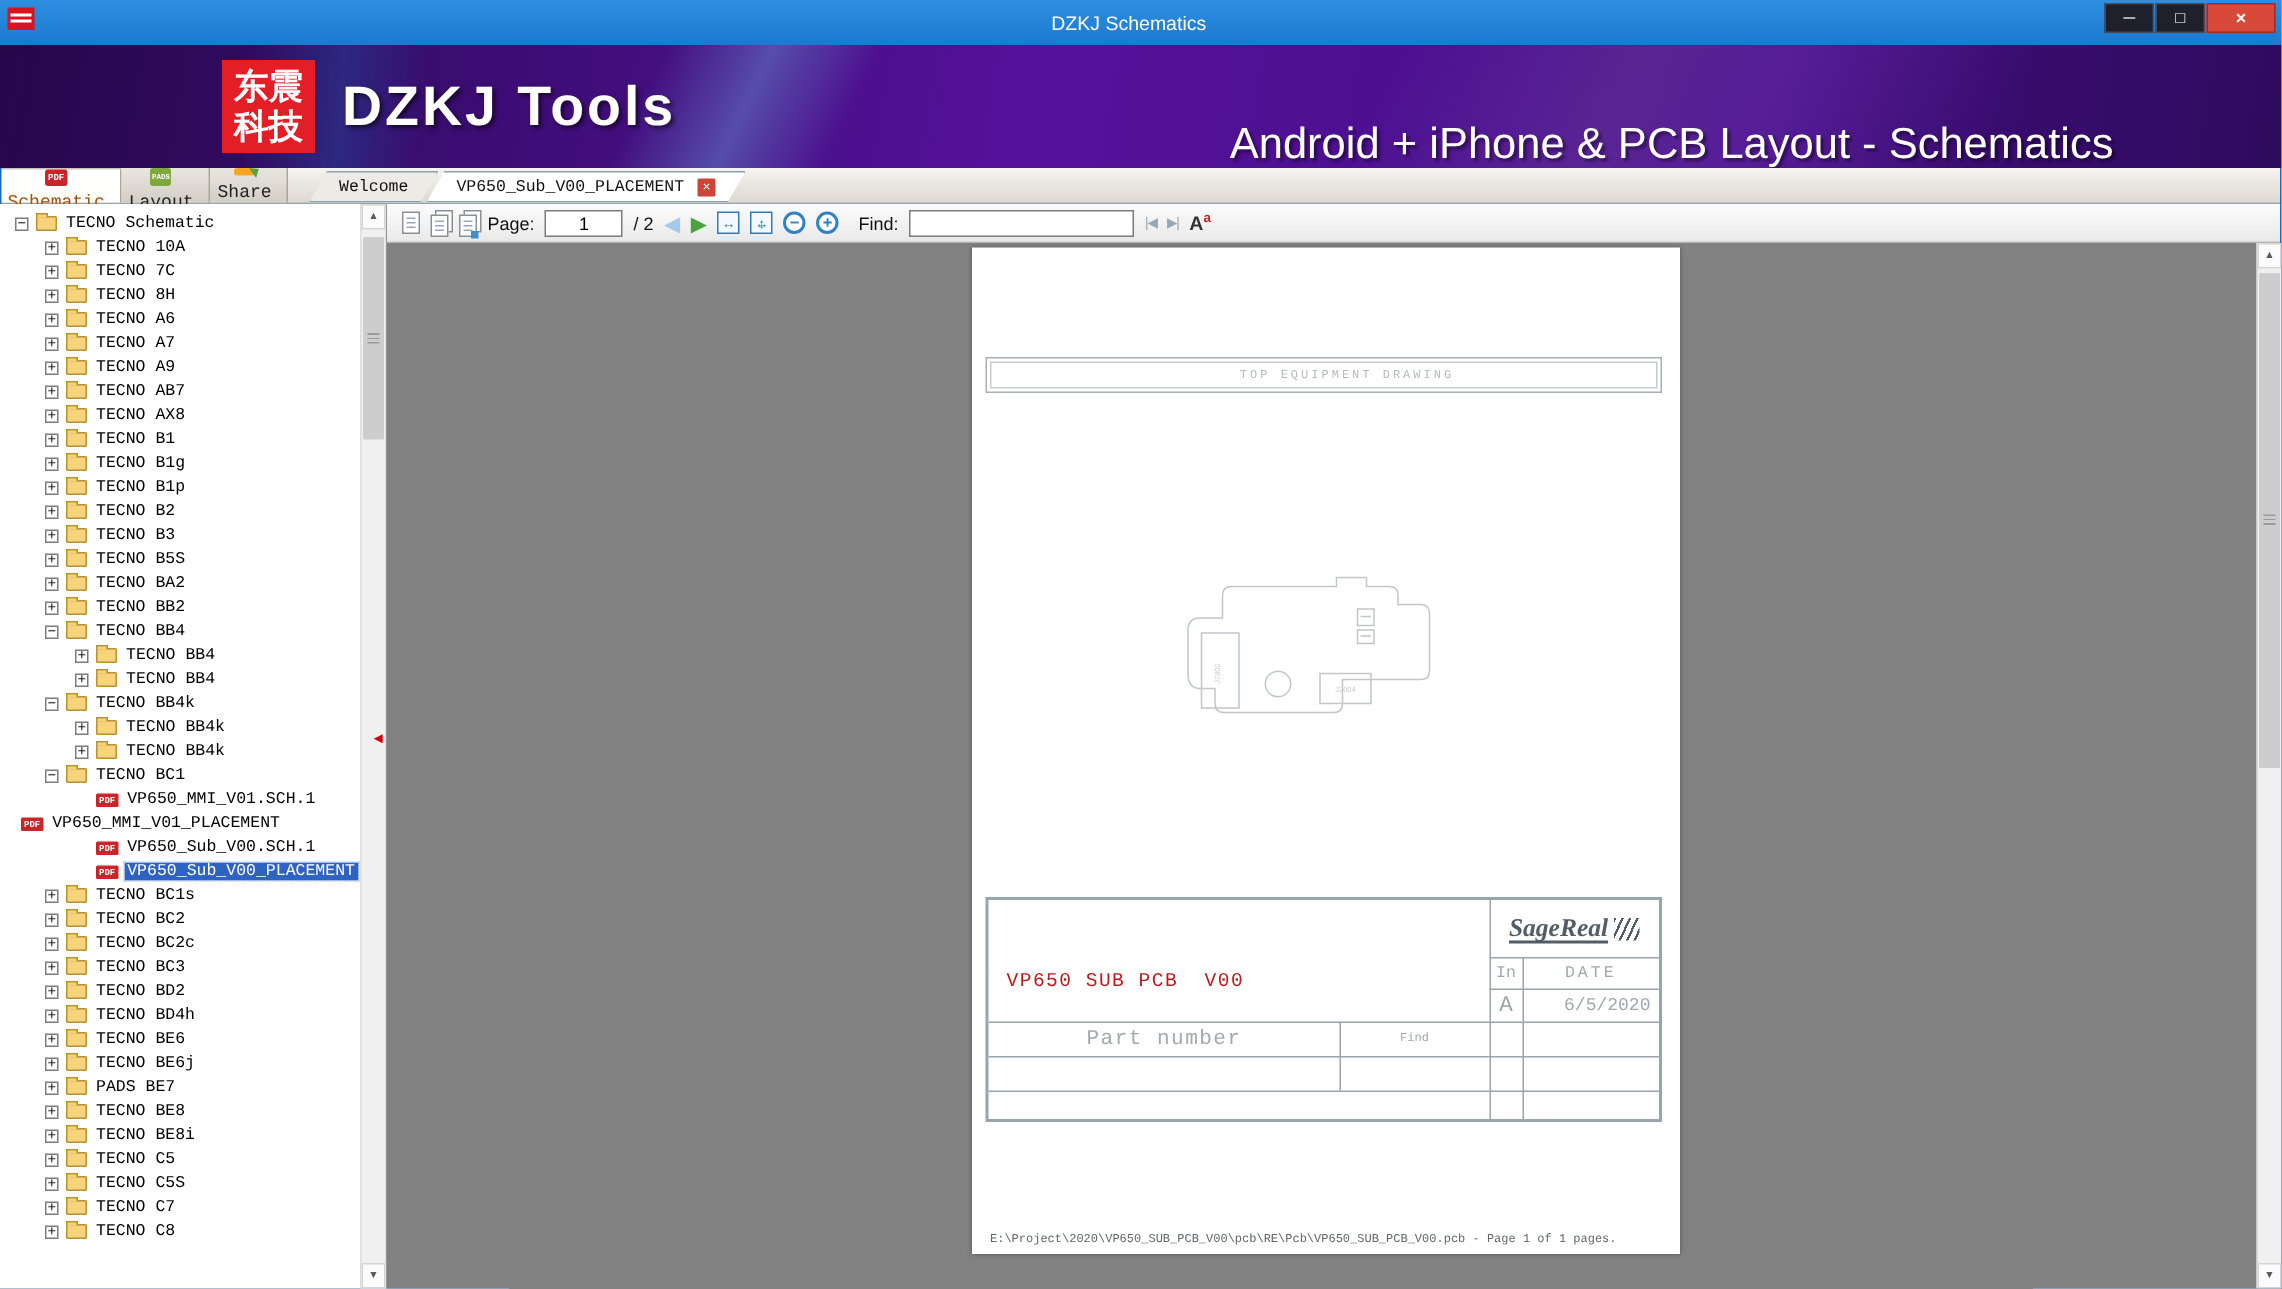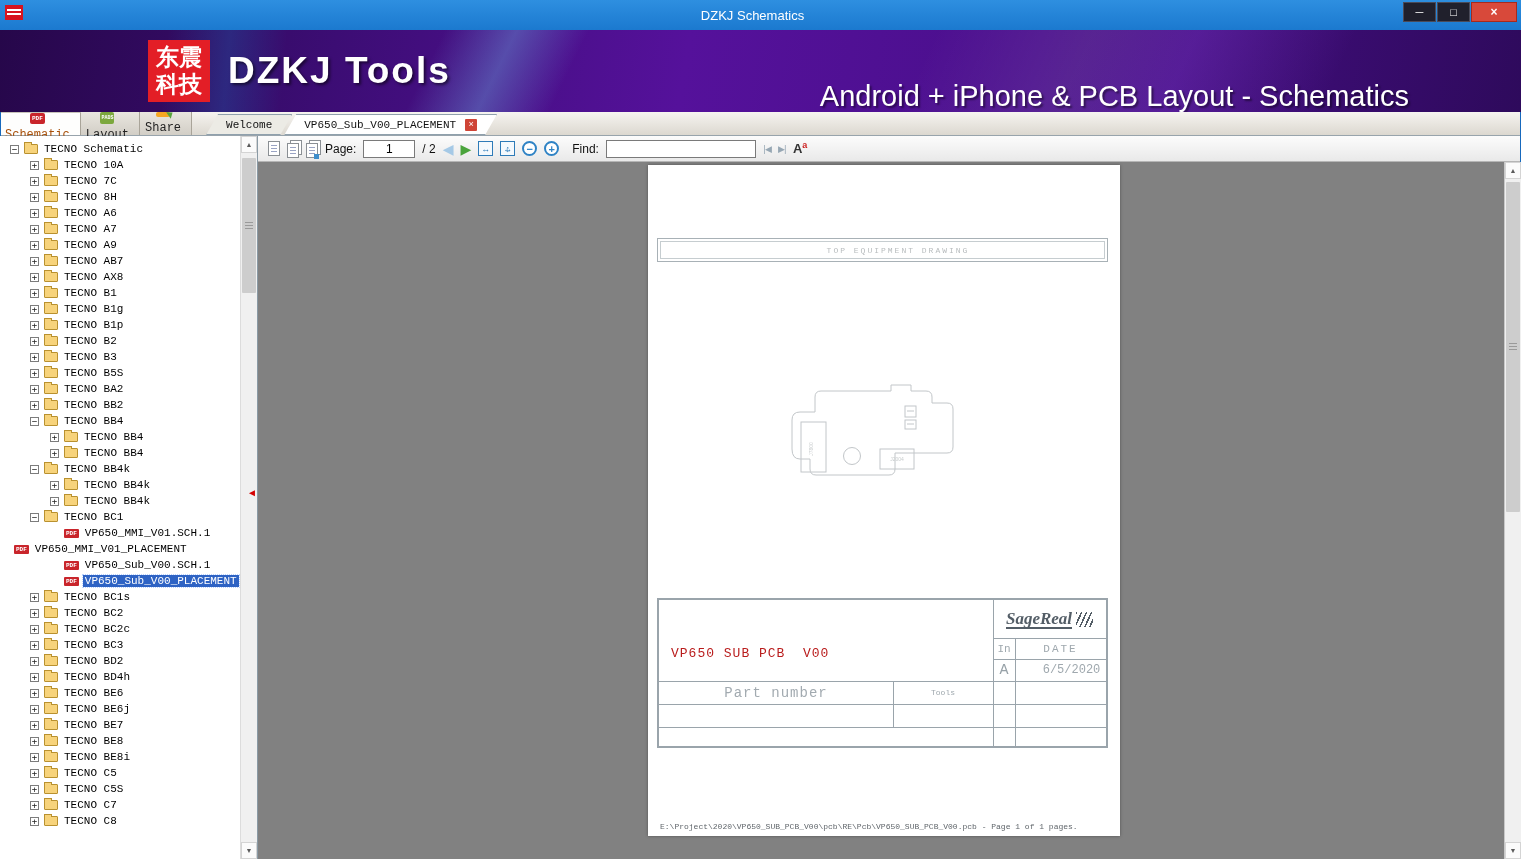--- a/index.html
+++ b/index.html
@@ -385,21 +385,21 @@
             <span class="tree-label">TECNO BE6</span>
           </div>
           <div class="tree-row" style="padding-left: 30px;">
             <span class="expander">+</span>
             <span class="folder-icon"></span>
             <span class="tree-label">TECNO BE6j</span>
           </div>
           <div class="tree-row" style="padding-left: 30px;">
             <span class="expander">+</span>
             <span class="folder-icon"></span>
-            <span class="tree-label">TECNO BE7</span>
+            <span class="tree-label">PADS BE7</span>
           </div>
           <div class="tree-row" style="padding-left: 30px;">
             <span class="expander">+</span>
             <span class="folder-icon"></span>
             <span class="tree-label">TECNO BE8</span>
           </div>
           <div class="tree-row" style="padding-left: 30px;">
             <span class="expander">+</span>
             <span class="folder-icon"></span>
             <span class="tree-label">TECNO BE8i</span>
@@ -493,21 +493,21 @@
             <div class="tb-title">VP650 SUB PCB  V00</div>
             <div class="sagereal">
               <span class="sr-text">SageReal</span>
               <span class="sr-hatch"></span>
             </div>
             <div class="tb-cell tb-in">In</div>
             <div class="tb-cell tb-datelabel">DATE</div>
             <div class="tb-cell tb-rev">A</div>
             <div class="tb-cell tb-date">6/5/2020</div>
             <div class="tb-cell tb-part">Part number</div>
-            <div class="tb-cell tb-name">Tools</div>
+            <div class="tb-cell tb-name">Find</div>
           </div>
 
           <div class="page-footer">E:\Project\2020\VP650_SUB_PCB_V00\pcb\RE\Pcb\VP650_SUB_PCB_V00.pcb - Page 1 of 1 pages.</div>
         </div>
 
         <div class="vscroll">
           <div class="sb-btn up">▲</div>
           <div class="sb-thumb" style="top:20px; height:330px;"></div>
           <div class="sb-btn down">▼</div>
         </div>

